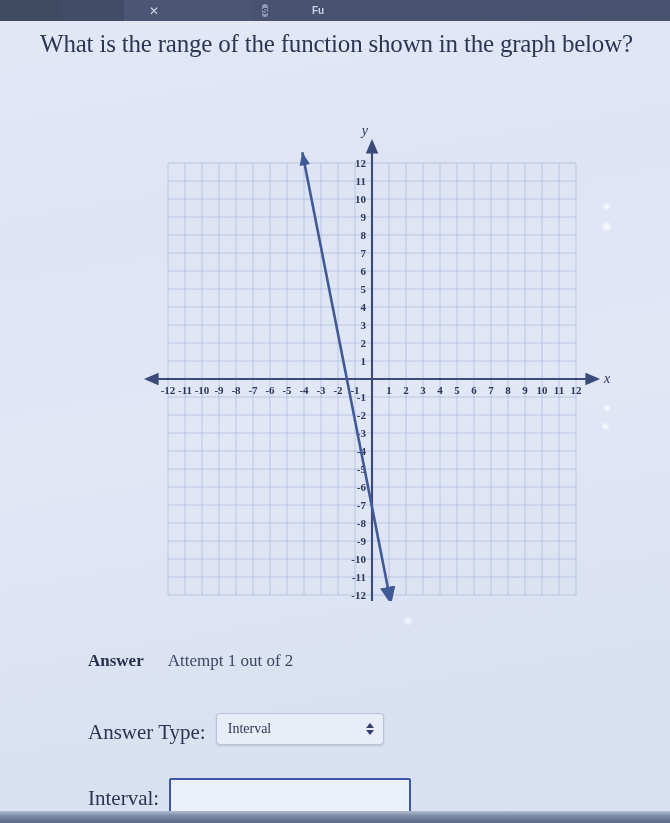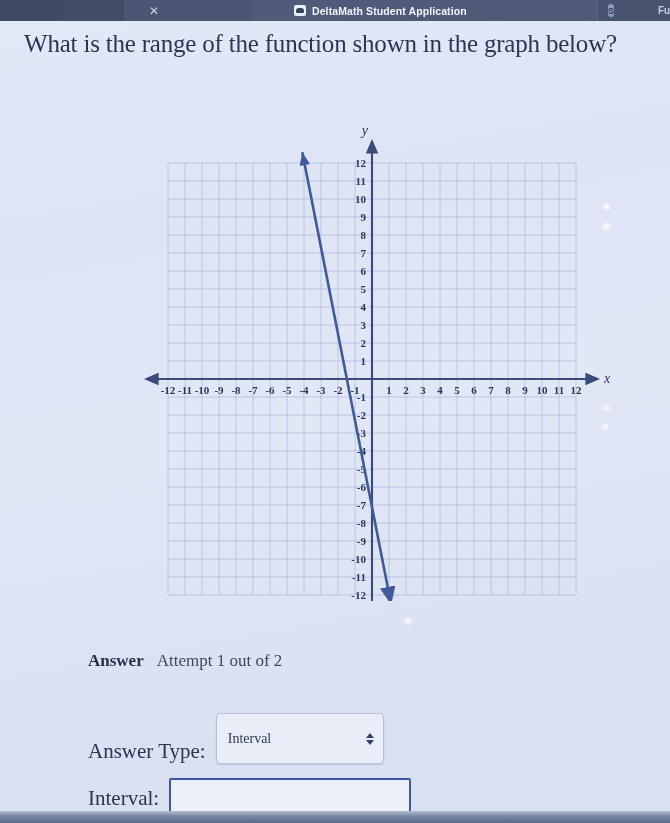--- a/index.html
+++ b/index.html
@@ -114,21 +114,21 @@
   
   #page {
     position: absolute;
     top: 21px; left: 0;
     width: 670px; height: 790px;
     background: linear-gradient(170deg,#e3e8f7 0%, #dee4f4 25%, #e2e7f6 50%, #dae1f1 80%, #d9e0f1 100%);
   }
 
   #question-text {
     position: absolute;
-    left: 24px; top: 9px;
+    left: 40px; top: 9px;
     width: 630px;
     font-family: "Liberation Serif", serif;
     font-size: 25px;
     color: #2c3553;
     letter-spacing: -0.2px;
     white-space: nowrap;
   }
 
   
   #graph-wrap {
@@ -137,21 +137,21 @@
     width: 490px; height: 500px;
   }
   #graph-svg { display: block; }
 
   
   #answer-header {
     position: absolute;
     left: 88px; top: 630px;
     display: flex;
     align-items: baseline;
-    gap: 13px;
+    gap: 24px;
   }
   #answer-label {
     font-family: "Liberation Serif", serif;
     font-size: 17px;
     font-weight: bold;
     color: #27304d;
   }
   #attempt-text {
     font-family: "Liberation Serif", serif;
     font-size: 17px;
@@ -165,21 +165,21 @@
     display: flex;
     align-items: flex-end;
     gap: 10px;
   }
   #answer-type-label {
     font-family: "Liberation Serif", serif;
     font-size: 21px;
     color: #2b3452;
   }
   #answer-type-select {
-    width: 168px; height: 51px;
+    width: 168px; height: 32px;
     background: #e9edf8;
     border: 1px solid #b9c2db;
     border-radius: 4px;
     box-shadow: 0 1px 2px rgba(60,70,100,0.18);
     display: flex;
     align-items: center;
     justify-content: space-between;
     padding: 0 9px 0 11px;
   }
   #answer-type-value {
@@ -242,24 +242,20 @@
   }
 </style>
 </head>
 <body>
 
 <div id="browser-chrome">
   <div class="chrome-left-pad"></div>
   <div class="tab-prev"></div>
   <div class="tab-closer">
     <span class="x">✕</span>
-  </div>
-  <div class="tab-active">
-    <span class="favicon"></span>
-    <span class="tab-title">DeltaMath Student Application</span>
   </div>
   <div class="chrome-right">
     <span class="badge-s">S</span>
     <span class="chrome-right-text">Fu</span>
   </div>
 </div>
 
 <div id="page">
 
   <div id="question-text">What is the range of the function shown in the graph below?</div>

